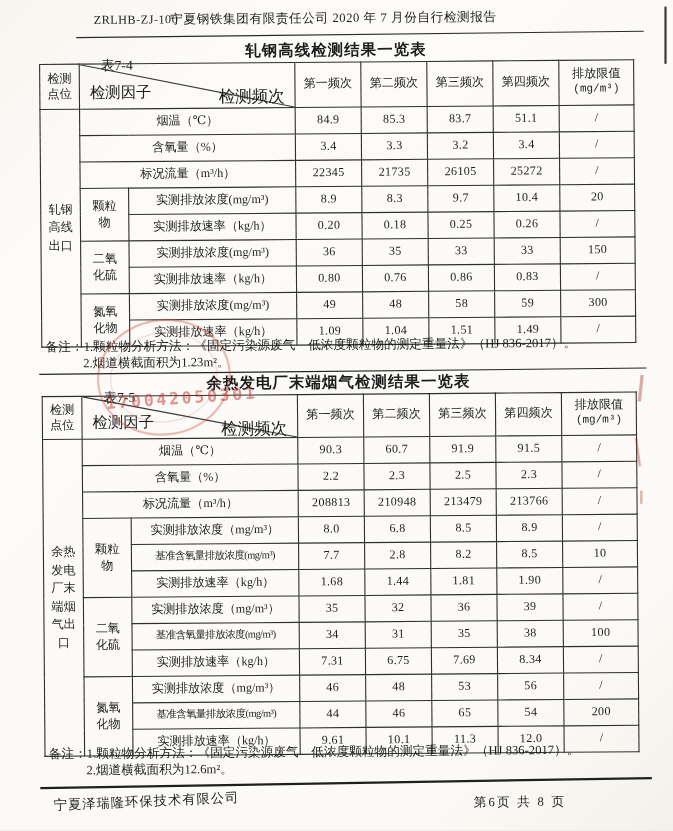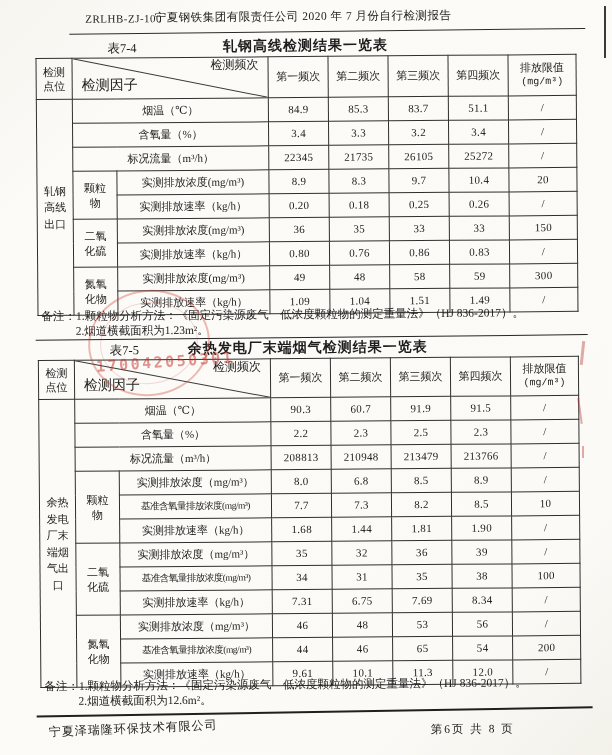--- a/index.html
+++ b/index.html
@@ -16,35 +16,35 @@
   .inner { position:absolute; inset:0; transform:rotate(-0.45deg); }
 
   
   .doc-code { position:absolute; left:88px; top:11px; font-size:11px; letter-spacing:.5px; }
   .doc-title { position:absolute; left:0; right:0; top:9px; text-align:center; font-size:11.5px; letter-spacing:.5px; }
   .header-rule { position:absolute; left:72px; top:31px; width:516px; border-top:1.5px solid #2b2b2b; transform:rotate(-.2deg); }
 
   
   .t-caption { position:absolute; left:38px; width:540px; height:17px; }
   .cap1 { top:37px; } .cap2 { top:339px; }
-  .cap-no { position:absolute; left:56px; top:2px; font-size:12.5px;margin-left:16px; }
+  .cap-no { position:absolute; left:56px; top:13px; font-size:12.5px; }
   .cap-title { width:100%; text-align:center; font-weight:bold; font-size:14px; letter-spacing:1px; }
 
   
   table { border-collapse:collapse; table-layout:fixed; background:transparent; }
   #table1 { position:absolute; left:38px; top:56px; }
   #table2 { position:absolute; left:38px; top:358px; }
   td { border:1px solid #2f2f2f; text-align:center; vertical-align:middle;
        font-size:11px; padding:0 1px; overflow:hidden; line-height:1.25; }
   tr.hd td { height:40px; }
   #table2 tr.hd td { height:38px; }
   tr.r td { height:23px; }
   td.diag { position:relative; padding:0; }
   .diag svg { position:absolute; inset:0; width:100%; height:100%; }
-  .corner-top { position:absolute; top:0; right:9px; font-size:12px;text-align:right; }
+  .corner-top { position:absolute; top:22px; right:9px; font-size:15px;text-align:right; }
   .corner-bottom { position:absolute; bottom:5px; left:9px; font-size:14px; }
   .limit-h { font-size:11px;font-family:Liberation Mono, monospace; }
   .limit-h .u { font-size:10px; display:block; }
   .vwrap { width:2em; margin:4px auto; word-break:break-all; line-height:1.5; font-size:11px; }
   .wrap2 { width:2em; margin:0 auto; word-break:break-all; line-height:1.3; font-size:11px; }
   td.lbl, td.lbl-c { font-size:11px; }
   td.lbl-sm { font-size:9.5px; letter-spacing:-.5px; }
   td.val { font-size:11px; letter-spacing:.3px; }
 
   
@@ -290,21 +290,21 @@
         <td class="lbl">实测排放浓度（mg/m³）</td>
         <td class="val">8.0</td>
         <td class="val">6.8</td>
         <td class="val">8.5</td>
         <td class="val">8.9</td>
         <td class="val">/</td>
       </tr>
       <tr class="r">
         <td class="lbl-sm">基准含氧量排放浓度(mg/m³)</td>
         <td class="val">7.7</td>
-        <td class="val">7.3</td>
+        <td class="val">2.8</td>
         <td class="val">8.2</td>
         <td class="val">8.5</td>
         <td class="val">10</td>
       </tr>
       <tr class="r">
         <td class="lbl">实测排放速率（kg/h）</td>
         <td class="val">1.68</td>
         <td class="val">1.44</td>
         <td class="val">1.81</td>
         <td class="val">1.90</td>

